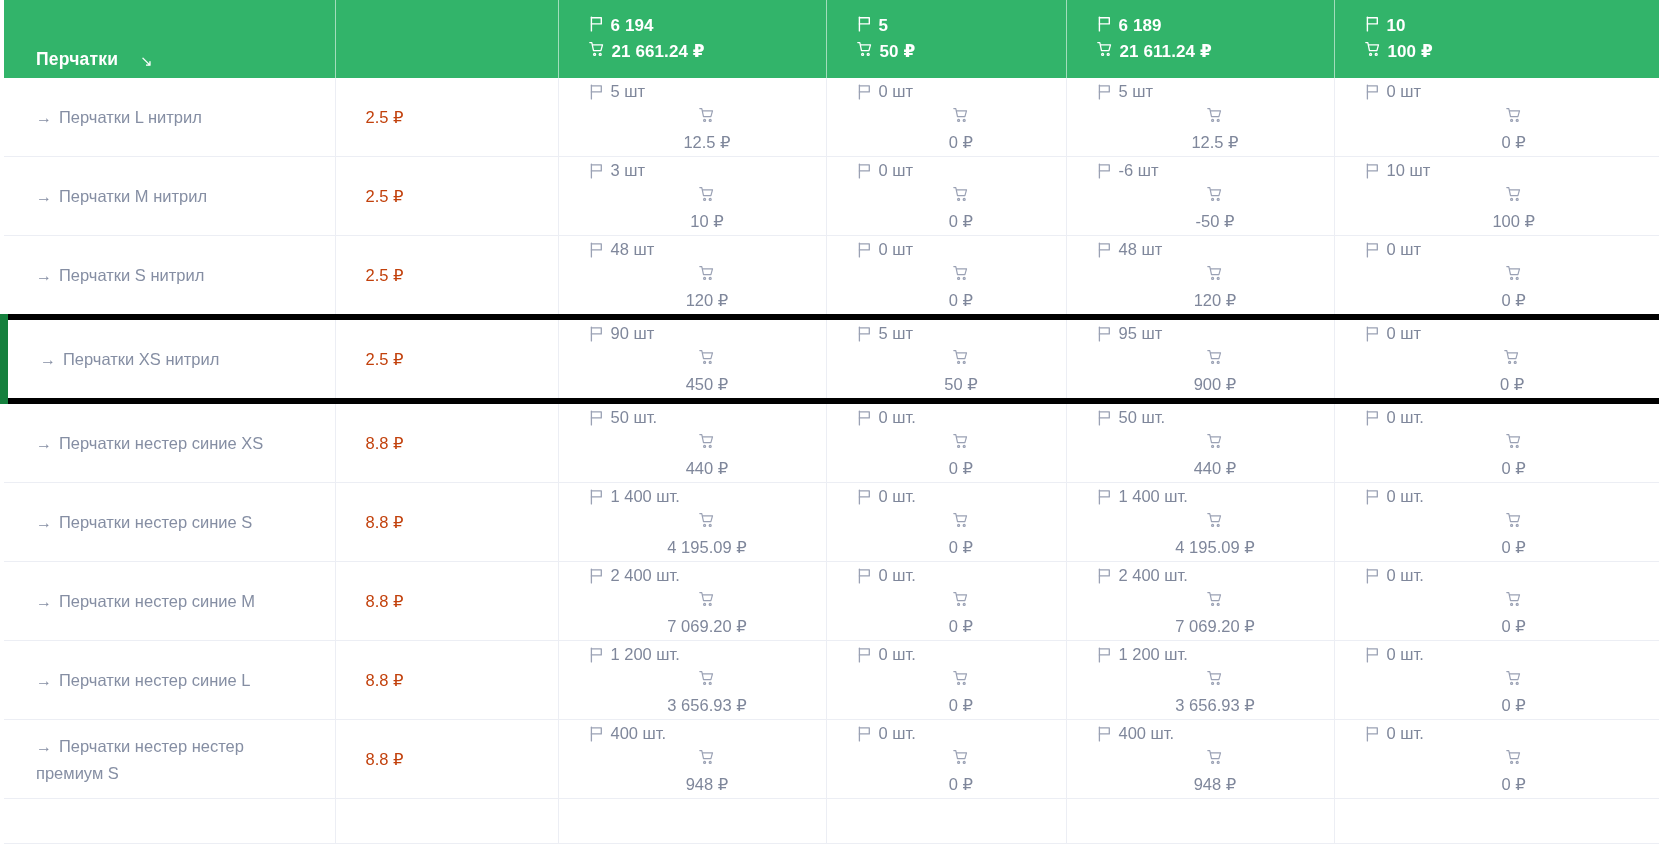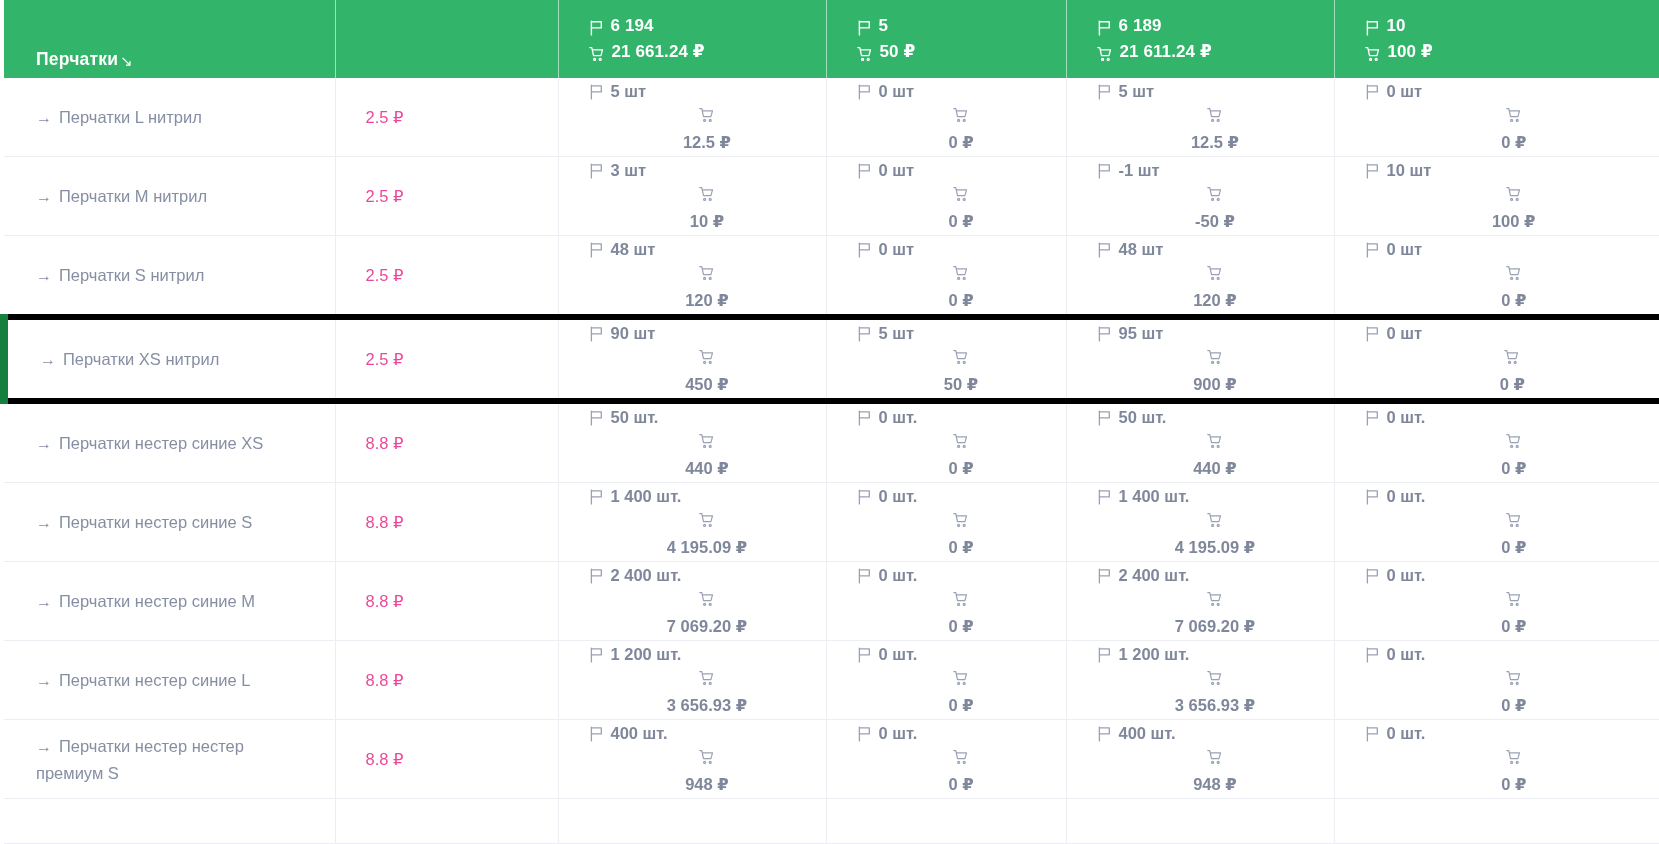--- a/index.html
+++ b/index.html
@@ -42,41 +42,41 @@
     font-weight: 700;
     font-size: 17px;
     border-right: 1px solid rgba(255,255,255,0.55);
     text-align: left;
   }
   thead th:last-child { border-right: none; }
   .th-title {
     padding-left: 32px;
     display: flex;
     align-items: center;
-    gap: 2px;
+    gap: 22px;
     font-size: 17.5px;
     letter-spacing: 0.2px;
     margin-top: 41px;
   }
   .sort-arrow {
     display: inline-block;
     font-size: 15px;
     line-height: 1;
     font-weight: 400;
     transform: translateY(1px);
   }
   .th-metrics {
     padding-left: 30px;
     display: flex;
     flex-direction: column;
     gap: 5px;
   }
   .metric-line {
     display: flex;
-    align-items: flex-end;
+    align-items: flex-start;
     gap: 7px;
     font-size: 17px;
     font-weight: 700;
     white-space: nowrap;
     letter-spacing: 0.1px;
   }
   .metric-line .ico { flex: 0 0 auto; display: inline-flex; }
 
   
   tbody td {
@@ -98,26 +98,25 @@
     font-size: 16.5px;
     line-height: 26px;
   }
   .cell-name .arrow {
     color: #858ea3;
     margin-right: 7px;
     font-size: 16px;
   }
   .cell-price {
     padding-left: 30px;
-    color: #ec4899;
+    color: #c2410c;
     font-size: 16.5px;
   }
   .cell-metrics {
     padding-left: 30px;
-    font-weight: bold;
   }
   .cell-metrics .mline {
     display: flex;
     align-items: center;
     gap: 7px;
     color: #7f879b;
     font-size: 16.5px;
     white-space: nowrap;
     line-height: 25px;
   }
@@ -409,21 +408,21 @@
           </td>
           <td>
             <div class="cell-metrics">
               <div class="mline">
                 <span class="ico">
                   <svg width="15" height="16" viewBox="0 0 15 16" fill="none" stroke="#9aa1b4" stroke-width="1.3" stroke-linecap="round" stroke-linejoin="round">
                     <path d="M2.4 1.1v13.8"></path>
                     <path d="M2.4 1.8h9.9v6.1H2.4"></path>
                   </svg>
                 </span>
-                <span>-1 шт</span>
+                <span>-6 шт</span>
               </div>
               <div class="mline">
                 <span class="ico">
                   <svg width="16" height="16" viewBox="0 0 16 16" fill="none" stroke="#9aa1b4" stroke-width="1.2" stroke-linecap="round" stroke-linejoin="round">
                     <path d="M0.8 1.6h2.0l1.7 8.0h7.4l1.6-5.7H3.4"></path>
                     <circle cx="5.6" cy="13.4" r="1.0"></circle>
                     <circle cx="11.2" cy="13.4" r="1.0"></circle>
                   </svg>
                 </span>
                 <span>-50 ₽</span>

